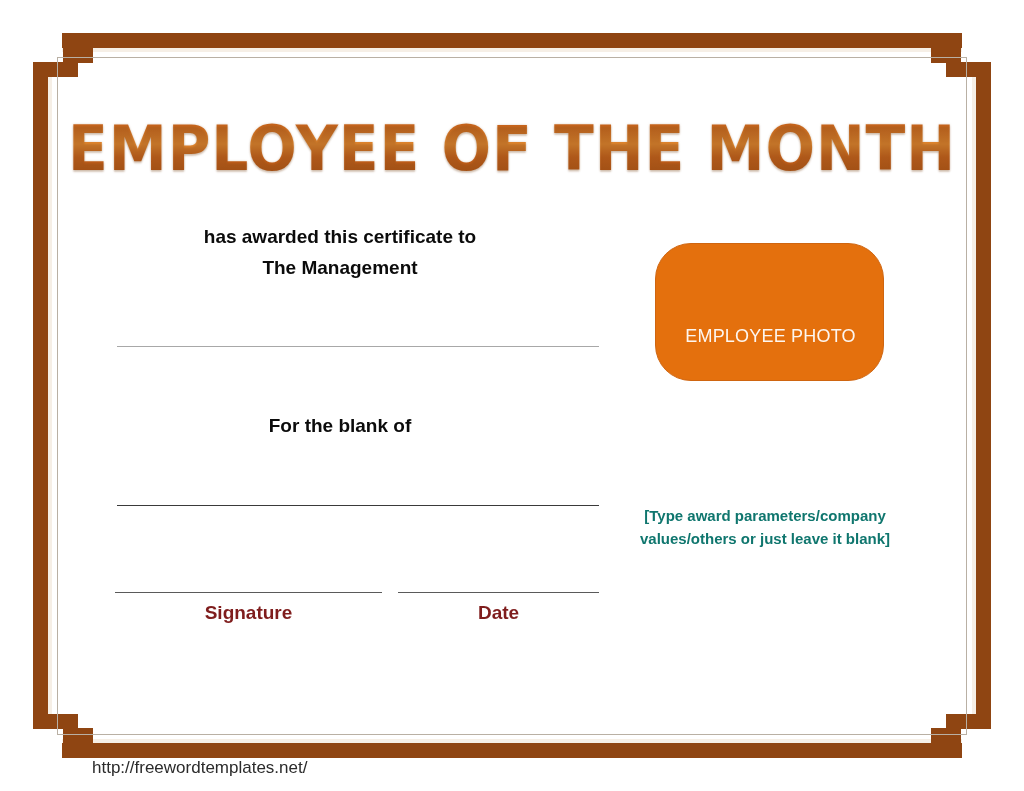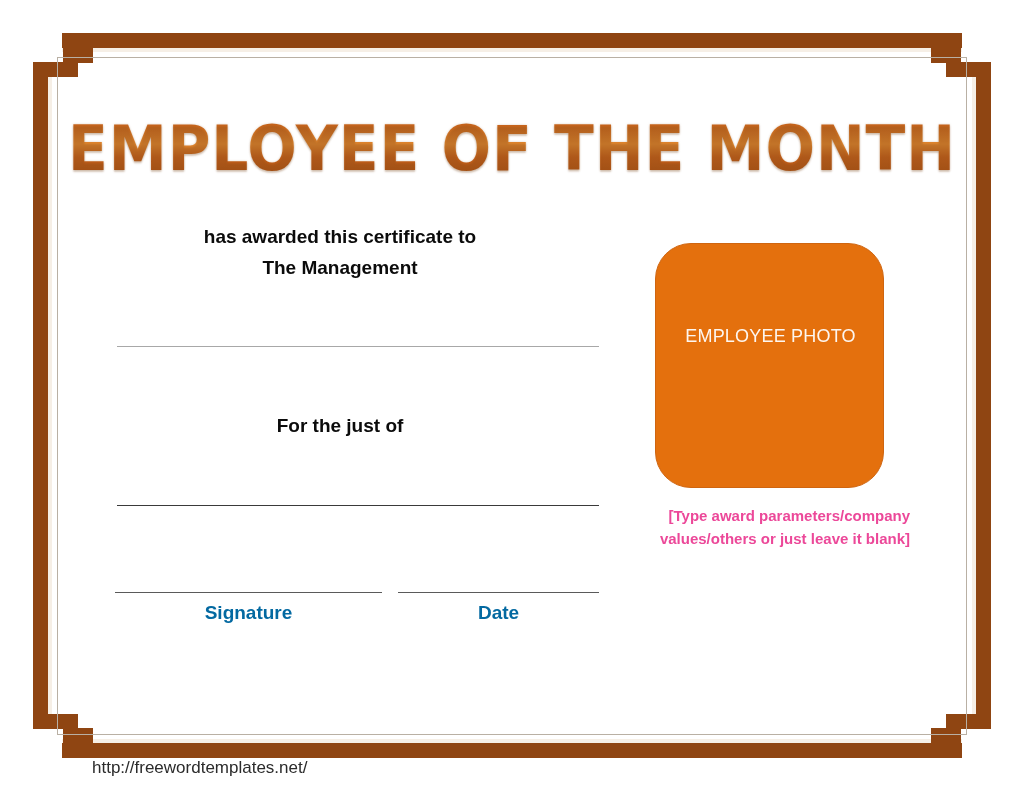--- a/index.html
+++ b/index.html
@@ -104,33 +104,33 @@
   #name-line   { left: 117px; top: 346px; width: 482px; height: 1px; background: #a8a8a8; }
   #month-line  { left: 117px; top: 505px; width: 482px; height: 1px; background: #3a3a3a; }
   #sign-line   { left: 115px; top: 592px; width: 267px; height: 1px; background: #5a5a5a; }
   #date-line   { left: 398px; top: 592px; width: 201px; height: 1px; background: #5a5a5a; }
 
   .rule-label {
     position: absolute;
     font-family: "Liberation Sans", sans-serif;
     font-weight: bold;
     font-size: 19px;
-    color: #0369a1;
+    color: #7f1d1d;
     text-align: center;
   }
   #signature-label { left: 115px; top: 602px; width: 267px; }
   #date-label      { left: 398px; top: 602px; width: 201px; }
 
   
   #employee-photo-box {
     position: absolute;
     left: 655px;
     top: 243px;
     width: 229px;
-    height: 245px;
+    height: 138px;
     background: #e4700d;
     border: 1px solid #cf6510;
     border-radius: 36px;
     box-sizing: border-box;
   }
   #employee-photo-label {
     position: absolute;
     left: 0;
     top: 82px;
     width: 229px;
@@ -145,22 +145,22 @@
   
   #award-note {
     position: absolute;
     left: 620px;
     top: 505px;
     width: 290px;
     font-family: "Liberation Sans", sans-serif;
     font-weight: bold;
     font-size: 15px;
     line-height: 1.5;
-    color: #ec4899;
-    text-align: right;
+    color: #0f766e;
+    text-align: center;
   }
 
   
   #footer-url {
     position: absolute;
     left: 92px;
     top: 758px;
     font-family: "Liberation Sans", sans-serif;
     font-size: 17px;
     color: #2b2b2b;
@@ -208,21 +208,21 @@
   <div id="title-shadow">EMPLOYEE OF THE MONTH</div>
   <div id="title">EMPLOYEE OF THE MONTH</div>
 
   <div id="management-block" class="body-text">
     <div>has awarded this certificate to</div>
     <div>The Management</div>
   </div>
 
   <div class="rule" id="name-line"></div>
 
-  <div id="for-month" class="body-text">For the just of</div>
+  <div id="for-month" class="body-text">For the blank of</div>
 
   <div class="rule" id="month-line"></div>
 
   <div class="rule" id="sign-line"></div>
   <div class="rule" id="date-line"></div>
   <div class="rule-label" id="signature-label">Signature</div>
   <div class="rule-label" id="date-label">Date</div>
 
   <div id="employee-photo-box">
     <div id="employee-photo-label">EMPLOYEE PHOTO</div>

